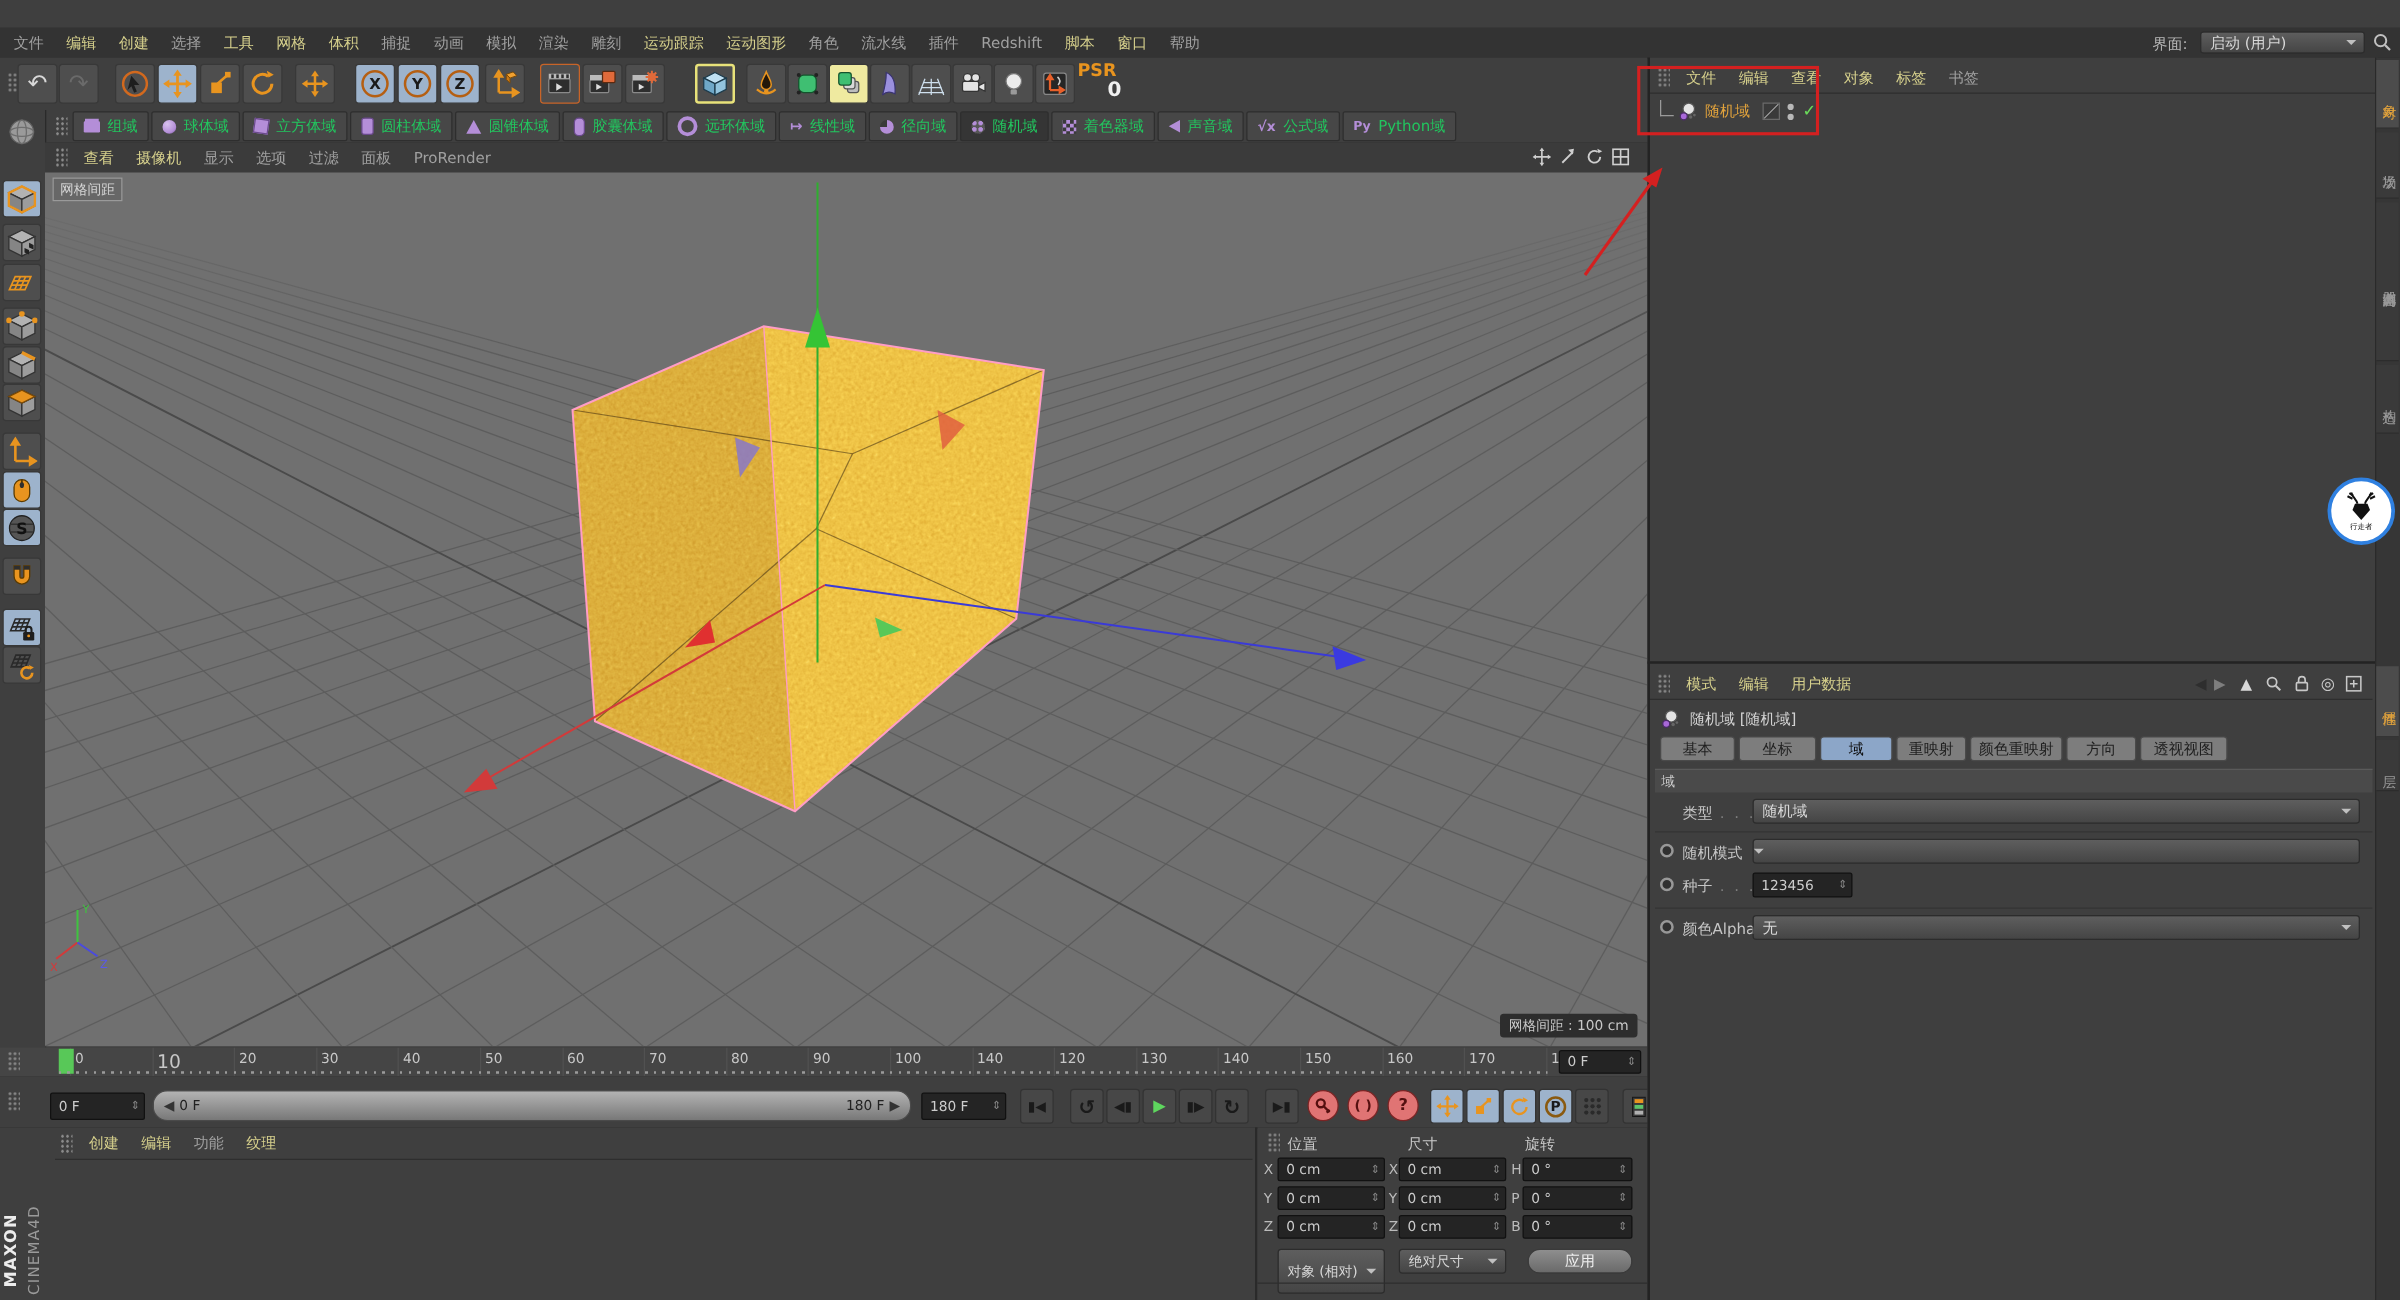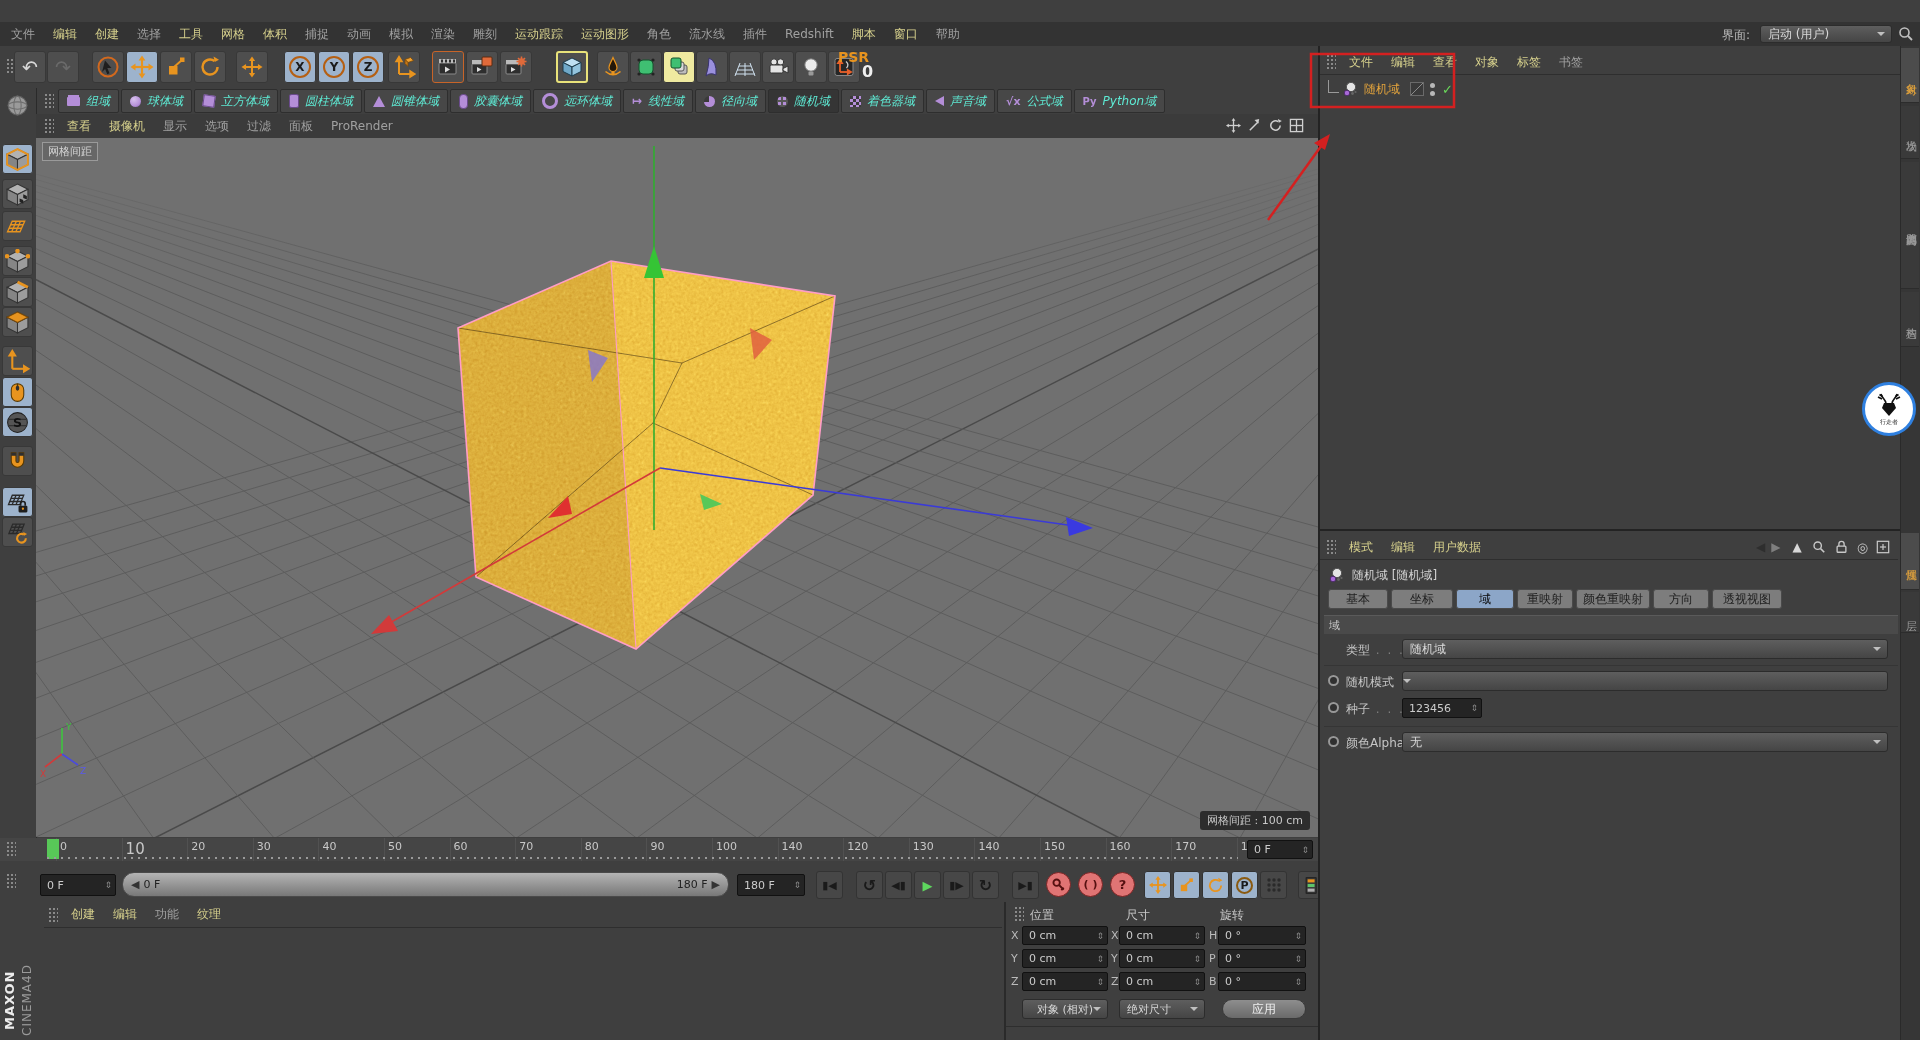--- a/index.html
+++ b/index.html
@@ -16,21 +16,21 @@
         border-radius:3px;display:flex;align-items:center;justify-content:center;box-sizing:border-box;}
   .tbtn.blue{background:#9db3cc;}
   .tbtn.sel{border:2px solid #e8e27a;}
   .tbtn.pale{background:#efeaa0;}
   .lbtn{position:absolute;left:2px;width:31px;height:30px;background:#4e4e4e;border:1px solid #383838;
         border-radius:3px;display:flex;align-items:center;justify-content:center;box-sizing:border-box;}
   .lbtn.blue{background:#9db3cc;}
   .pal-btn{height:22px;display:flex;align-items:center;background:#474747;border:1px solid #2e2e2e;
            border-radius:2px;padding:0 8px;margin-right:2px;white-space:nowrap;}
   .pal-btn.pressed{background:#353535;}
-  .pal-btn .lab{color:#5eead4;margin-left:6px;font-size:12px;font-style:italic;}
+  .pal-btn .lab{color:#22c55e;margin-left:6px;font-size:12px;}
   .dd{background:linear-gradient(#5e5e5e,#454545);border:1px solid #2c2c2c;border-radius:3px;
       display:flex;align-items:center;color:#d8d8d8;font-size:12px;box-sizing:border-box;}
   .dd .val{flex:1;padding-left:7px;white-space:nowrap;overflow:hidden;}
   .dd .caret{width:0;height:0;border:4px solid transparent;border-top-color:#c0c0c0;margin:3px 6px 0 0;}
   .numbox{background:#242424;border:1px solid #111;border-radius:2px;color:#cccccc;font-size:11px;
           display:flex;align-items:center;box-sizing:border-box;}
   .numbox .val{flex:1;padding-left:6px;white-space:nowrap;}
   .numbox .spin{color:#888;font-size:9px;padding-right:3px;}
   .tabbtn{height:20px;display:flex;align-items:center;justify-content:center;background:#7d7d7d;
           border:1px solid #4a4a4a;border-radius:3px;color:#1e1e1e;font-size:12px;margin-right:3px;box-sizing:border-box;}
@@ -271,21 +271,21 @@
         <rect x="3" y="3.5" width="18" height="17" rx="2" fill="#262626" stroke="#888"></rect>
         <g stroke="#e8602a" stroke-width="1.8" fill="#e8602a">
           <line x1="8" y1="7" x2="8" y2="17"></line>
           <line x1="8" y1="17" x2="17" y2="17"></line>
           <path d="M8 5 l-2 3.2 h4z"></path>
           <path d="M19 17 l-3.2 -2 v4z"></path>
         </g>
         <path d="M14 6.5 q3.5 3 0.5 6.5" stroke="#cccccc" fill="none" stroke-width="1.3"></path>
       </svg>
     </div>
-  <div class="abs" style="left:838px;top:49px;width:46px;height:34px;">
+  <div class="abs" style="left:862px;top:49px;width:46px;height:34px;">
     <span class="abs" style="left:0;top:0;color:#e8941f;font-weight:bold;font-size:14px;">PSR</span>
     <span class="abs" style="left:24px;top:13px;color:#f0f0f0;font-weight:bold;font-size:16px;">0</span>
   </div>
 
   <div class="abs" style="left:36px;top:88px;width:1282px;height:26px;background:#3f3f3f;border-bottom:1px solid #2a2a2a;">
     <div id="palette-row" class="row" style="height:26px;padding-left:4px;">
         <div class="grip"></div>
         <div class="pal-btn">
           <span style="display: inline-block; width: 13px; height: 9px; background: rgb(180, 142, 216); border-radius: 1px; box-shadow: rgb(180, 142, 216) 0px -3px 0px -1px;"></span>
           <span class="lab">组域</span>
@@ -836,21 +836,21 @@
         <div class="numbox" style="position: absolute; left: 113px; top: 70px; width: 86px; height: 19px;">
           <span class="val" style="flex: 1 1 0%; padding-left: 6px;">0 cm</span>
           <span class="spin">⇕</span>
         </div>
         <span style="position: absolute; left: 203px; top: 73px; color: rgb(187, 187, 187); font-size: 11px;">B</span>
         <div class="numbox" style="position: absolute; left: 212px; top: 70px; width: 88px; height: 19px;">
           <span class="val" style="flex: 1 1 0%; padding-left: 6px;">0 °</span>
           <span class="spin">⇕</span>
         </div>
       </div>
-    <div class="dd abs" style="left:16px;top:97px;width:86px;height:20px;text-align:right;">
+    <div class="dd abs" style="left:16px;top:97px;width:86px;height:36px;">
       <span class="val" style="font-size:11px;">对象 (相对)</span>
         <span class="caret"></span>
     </div>
     <div class="dd abs" style="left:113px;top:97px;width:86px;height:20px;">
       <span class="val" style="font-size:11px;">绝对尺寸</span>
         <span class="caret"></span>
     </div>
     <div class="abs" style="left:216px;top:97px;width:84px;height:20px;background:linear-gradient(#8e8e8e,#6a6a6a);border:1px solid #3a3a3a;border-radius:10px;display:flex;align-items:center;justify-content:center;color:#efefef;box-sizing:border-box;">应用</div>
     <div class="abs" style="left:0;top:124px;width:312px;height:1px;background:#2e2e2e;"></div>
   </div>

